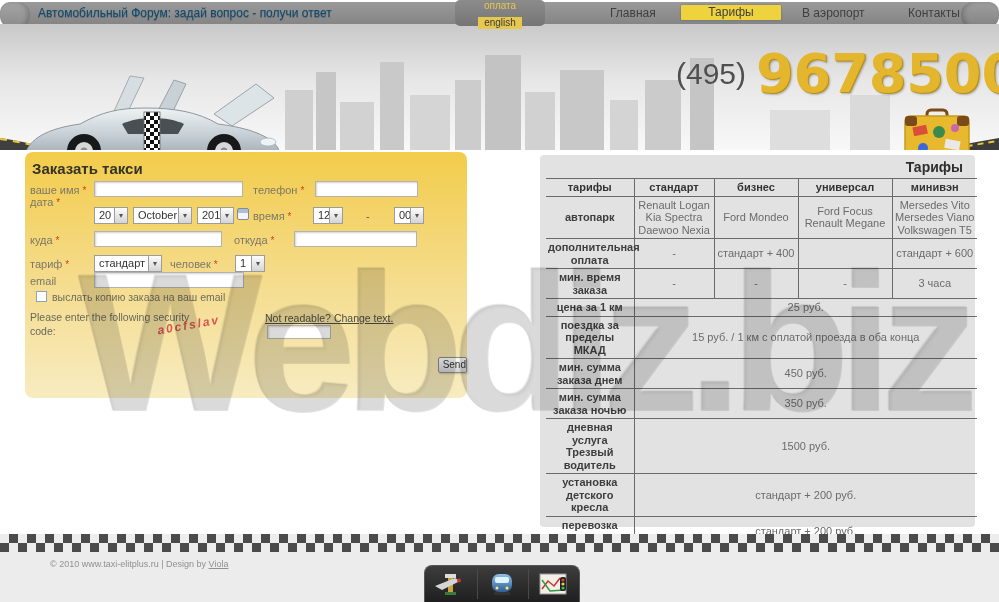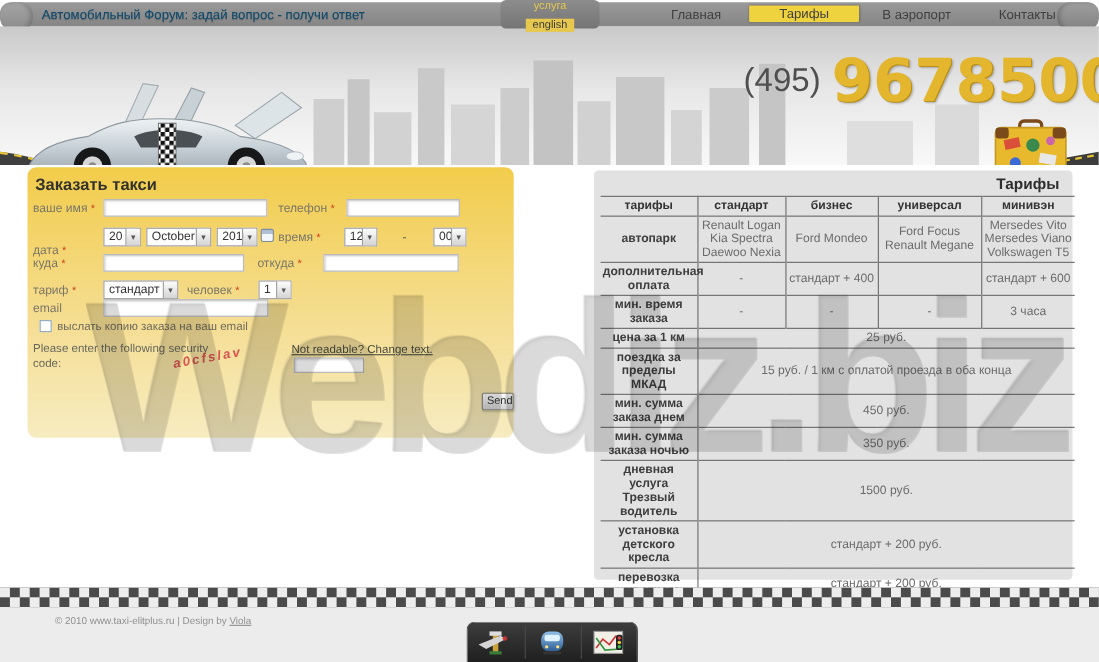--- a/index.html
+++ b/index.html
@@ -176,21 +176,21 @@
 </style>
 </head>
 <body>
 
 <div class="topbar">
   <div class="topbar-capL"></div>
   <div class="topbar-capR"></div>
 </div>
 <div class="forum-link">Автомобильный Форум: задай вопрос - получи ответ</div>
 <div class="langbox">
-  <span class="lang-ru">услуга</span><span class="lang-en">english</span>
+  <span class="lang-ru">оплата</span><span class="lang-en">english</span>
 </div>
 <div class="nav-item nav-home">Главная</div>
 <div class="nav-item nav-tariffs">Тарифы</div>
 <div class="nav-item nav-airport">В аэропорт</div>
 <div class="nav-item nav-contact">Контакты</div>
 
 <div class="headband">
   <div>
     <div class="bldg" style="left:285px;width:28px;height:60px;background:#cfcfcf"></div>
     <div class="bldg" style="left:316px;width:20px;height:78px;background:#c6c6c6"></div>
@@ -267,21 +267,21 @@
 <div class="watermark">Webdiz.biz</div>
 
 <div class="form-panel">
   <div class="form-title">Заказать такси</div>
 
   <div class="flabel" style="left:5px;top:32px"><span>ваше имя</span><span class="req">*</span></div>
   <input class="inp" style="left: 69px; top: 29px; width: 149px;">
   <div class="flabel" style="left:228px;top:32px"><span>телефон</span><span class="req">*</span></div>
   <input class="inp" style="left: 290px; top: 29px; width: 103px;">
 
-  <div class="flabel" style="left:5px;top:70px"><span>дата</span><span class="req">*</span></div>
+  <div class="flabel" style="left:5px;top:44px"><span>дата</span><span class="req">*</span></div>
   <div class="sel" style="left:69px;top:55px;width:34px">
       <span class="sel-val">20</span>
       <span class="sel-btn"></span>
     </div>
   <div class="sel" style="left:108px;top:55px;width:59px">
       <span class="sel-val">October</span>
       <span class="sel-btn"></span>
     </div>
   <div class="sel" style="left:172px;top:55px;width:37px">
       <span class="sel-val">2010</span>

